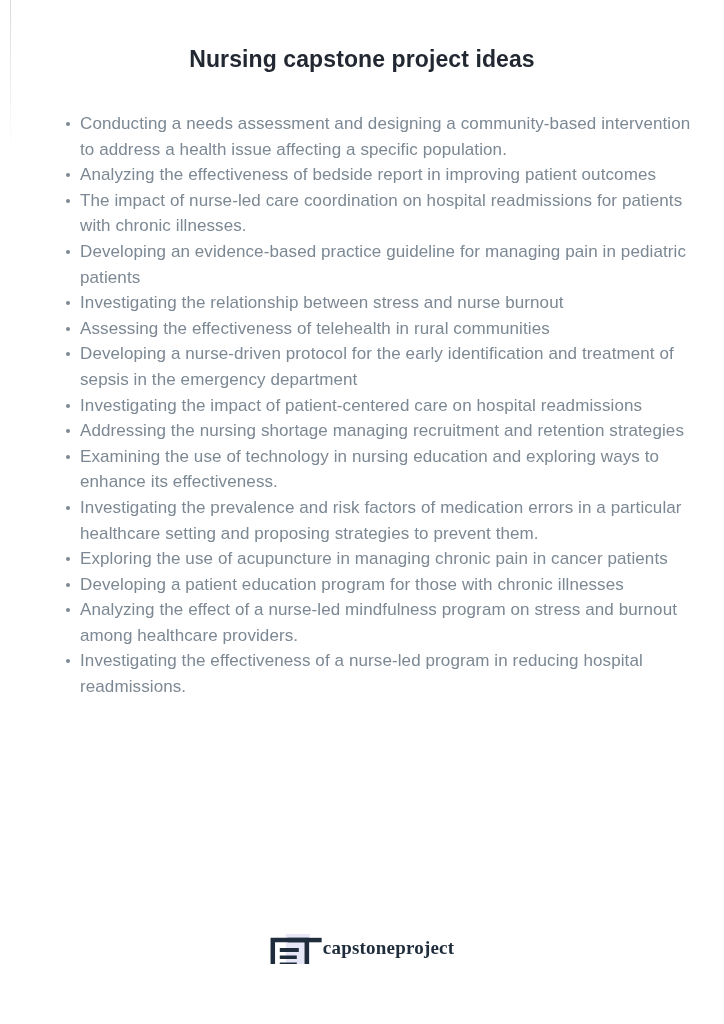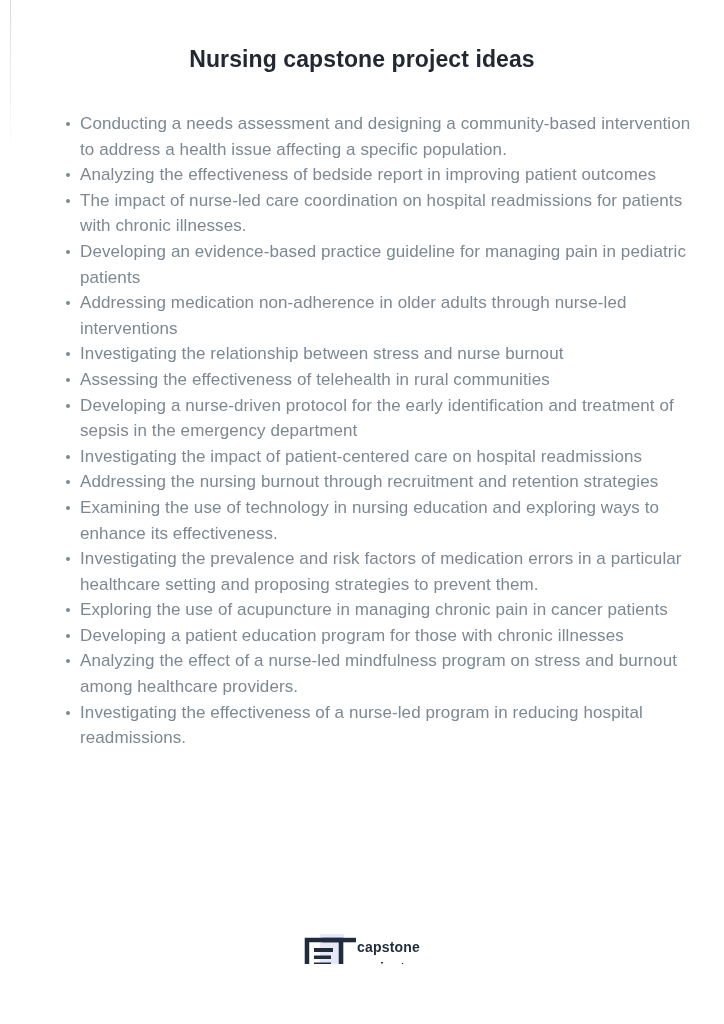--- a/index.html
+++ b/index.html
@@ -39,24 +39,24 @@
     content:"";position:absolute;left:0;top:11px;
     width:4px;height:4px;border-radius:50%;background:var(--body-color);
   }
   .item-text{flex:1;}
   .logo{
     position:absolute;top:934px;left:50%;transform:translateX(-50%);
     display:flex;align-items:flex-start;
   }
   .logo-icon{display:block;}
   .logo-text{
-    display:flex;flex-direction:column;
+    display:flex;
     margin-left:1px;margin-top:3px;
-    font-size:14px;font-weight:700;line-height:21px;
-    color:var(--navy);letter-spacing:0.2px;
+    font-size:19px;font-weight:700;line-height:21px;
+    color:var(--navy);letter-spacing:0.2px;font-family:Liberation Serif, serif;
   }
 </style>
 </head>
 <body>
 
 <div class="page">
 
   <div class="edge-line"></div>
 
   <h1 class="title">Nursing capstone project ideas</h1>
@@ -73,41 +73,37 @@
       <li>
       <span class="bullet"></span>
       <span class="item-text">The impact of nurse-led care coordination on hospital readmissions for patients with chronic illnesses.</span>
     </li>
       <li>
       <span class="bullet"></span>
       <span class="item-text">Developing an evidence-based practice guideline for managing pain in pediatric patients</span>
     </li>
       <li>
       <span class="bullet"></span>
-      <span class="item-text">Addressing medication non-adherence in older adults through nurse-led interventions</span>
-    </li>
-      <li>
-      <span class="bullet"></span>
       <span class="item-text">Investigating the relationship between stress and nurse burnout</span>
     </li>
       <li>
       <span class="bullet"></span>
       <span class="item-text">Assessing the effectiveness of telehealth in rural communities</span>
     </li>
       <li>
       <span class="bullet"></span>
       <span class="item-text">Developing a nurse-driven protocol for the early identification and treatment of sepsis in the emergency department</span>
     </li>
       <li>
       <span class="bullet"></span>
       <span class="item-text">Investigating the impact of patient-centered care on hospital readmissions</span>
     </li>
       <li>
       <span class="bullet"></span>
-      <span class="item-text">Addressing the nursing burnout through recruitment and retention strategies</span>
+      <span class="item-text">Addressing the nursing shortage managing recruitment and retention strategies</span>
     </li>
       <li>
       <span class="bullet"></span>
       <span class="item-text">Examining the use of technology in nursing education and exploring ways to enhance its effectiveness.</span>
     </li>
       <li>
       <span class="bullet"></span>
       <span class="item-text">Investigating the prevalence and risk factors of medication errors in a particular healthcare setting and proposing strategies to prevent them.</span>
     </li>
       <li>

